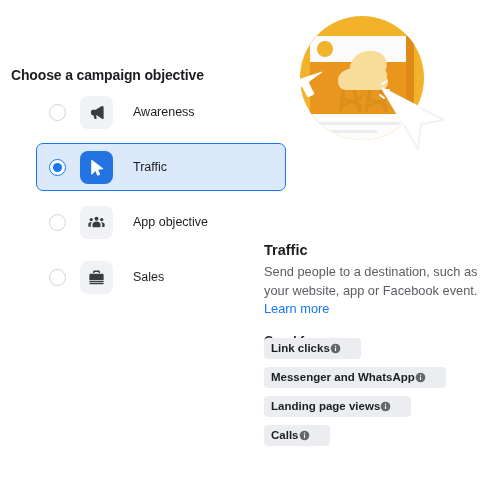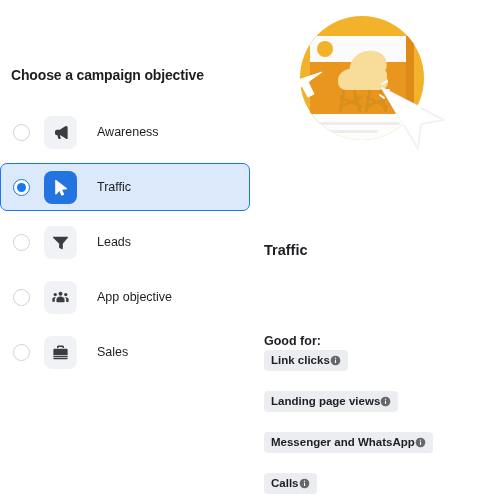--- a/index.html
+++ b/index.html
@@ -37,22 +37,23 @@
     font-size: 14px;
     font-weight: bold;
     letter-spacing: -0.15px;
     color: #1c1e21;
     line-height: 18px;
   }
 
   .objective-list {
     position: absolute;
     left: 0px;
-    top: 108px;
+    top: 88px;
     width: 250px;
+    padding-left: 36px;
   }
 
   .objective-row {
     position: relative;
     height: 40px;
     margin-bottom: 7px;
     display: flex;
     align-items: center;
     border: 1px solid transparent;
     border-radius: 8px;
@@ -178,29 +179,28 @@
     top: 338px;
     display: flex;
     flex-direction: column;
     align-items: flex-start;
     gap: 8px;
   }
 
   .chip {
     background: #ebedf0;
     border-radius: 4px;
-    padding: 3px 7px 4px 7px;
+    padding: 3px 20px 4px 7px;
     display: flex;
     align-items: center;
     font-size: 11.5px;
     font-weight: bold;
     color: #1c1e21;
     line-height: 14px;
     white-space: nowrap;
-    margin-top: 12px;
   }
 
   .info-icon { display: block; flex: none; }
 </style>
 </head>
 <body>
 
 <div class="page">
 
   <div class="left-col">
@@ -223,29 +223,20 @@
         <div class="radio"></div>
         <div class="icon-tile">
           <svg width="19" height="19" viewBox="0 0 24 24" aria-hidden="true">
             <path class="glyph" d="M6.5 2.4c-.5-.3-1.2.1-1.2.7v17.1c0 .7.9 1.1 1.4.5l3.8-4.3 2.4 5.3c.2.5.8.7 1.3.5l1.8-.8c.5-.2.7-.8.5-1.3l-2.4-5.2 5.6-.6c.8-.1 1-1.1.4-1.5L6.5 2.4z"></path>
           </svg>
         </div>
         <div class="objective-label">Traffic</div>
       </div>
 
 
-      <div class="objective-row">
-        <div class="radio"></div>
-        <div class="icon-tile">
-          <svg width="19" height="19" viewBox="0 0 24 24" aria-hidden="true">
-            <path class="glyph" d="M3.4 4.6h17.2c.8 0 1.2.9.7 1.5l-6.4 7.4v6.1c0 .6-.6 1-1.1.8l-3-1.3a.9.9 0 0 1-.5-.8v-4.8L2.7 6.1c-.5-.6-.1-1.5.7-1.5z"></path>
-          </svg>
-        </div>
-        <div class="objective-label">Leads</div>
-      </div>
 
       <div class="objective-row">
         <div class="radio"></div>
         <div class="icon-tile">
           <svg width="19" height="19" viewBox="0 0 24 24" aria-hidden="true">
             <circle class="glyph" cx="12" cy="7.2" r="2.5"></circle>
             <circle class="glyph" cx="5.4" cy="8.3" r="2.1"></circle>
             <circle class="glyph" cx="18.6" cy="8.3" r="2.1"></circle>
             <path class="glyph" d="M12 10.6c-3 0-5.1 1.7-5.1 3.9v2.6c0 .5.4.9.9.9h8.4c.5 0 .9-.4.9-.9v-2.6c0-2.2-2.1-3.9-5.1-3.9z"></path>
             <path class="glyph" d="M5.4 11.5c-2.2 0-3.7 1.2-3.7 2.8v2.3c0 .5.4.9.9.9h2.2v-3c0-1.2.5-2.3 1.4-3.1a6 6 0 0 0-.8 0z"></path>
@@ -315,45 +306,48 @@
 
         <path d="M22 82 L58 70 L44 80 L50 92 L44 95 L38 84 L27 92 Z" fill="#ffffff" stroke="#ffffff" stroke-width="1" stroke-linejoin="round"></path>
 
         <path d="M118 86 L154 147 L157 122 L180 118 Z" fill="#ffffff" stroke="#f2f2f2" stroke-width="2" stroke-linejoin="round"></path>
         <path d="M118 86 L140 124 L143 108 L158 106 Z" fill="#ffffff"></path>
       </svg>
     </div>
 
     <div class="detail-title">Traffic</div>
 
+    <div class="detail-desc">
+      <span>Send people to a destination, such as your website, app or Facebook event. </span><a href="#">Learn more</a>
+    </div>
 
     <div class="good-for-label">Good for:</div>
 
     <div class="chip-list">
 
       <div class="chip">
         <span>Link clicks</span>
         <svg class="info-icon" width="11" height="11" viewBox="0 0 16 16" aria-hidden="true">
           <circle cx="8" cy="8" r="7" fill="#65676b"></circle>
           <rect x="7.2" y="6.6" width="1.6" height="5" rx="0.8" fill="#ffffff"></rect>
           <circle cx="8" cy="4.6" r="1" fill="#ffffff"></circle>
         </svg>
       </div>
 
       <div class="chip">
-        <span>Landing page views</span>
+        <span>Messenger and WhatsApp</span>
         <svg class="info-icon" width="11" height="11" viewBox="0 0 16 16" aria-hidden="true">
           <circle cx="8" cy="8" r="7" fill="#65676b"></circle>
           <rect x="7.2" y="6.6" width="1.6" height="5" rx="0.8" fill="#ffffff"></rect>
           <circle cx="8" cy="4.6" r="1" fill="#ffffff"></circle>
         </svg>
       </div>
 
       <div class="chip">
-        <span>Messenger and WhatsApp</span>
+        <span>Landing page views</span>
         <svg class="info-icon" width="11" height="11" viewBox="0 0 16 16" aria-hidden="true">
           <circle cx="8" cy="8" r="7" fill="#65676b"></circle>
           <rect x="7.2" y="6.6" width="1.6" height="5" rx="0.8" fill="#ffffff"></rect>
           <circle cx="8" cy="4.6" r="1" fill="#ffffff"></circle>
         </svg>
       </div>
 
       <div class="chip">
         <span>Calls</span>
         <svg class="info-icon" width="11" height="11" viewBox="0 0 16 16" aria-hidden="true">

